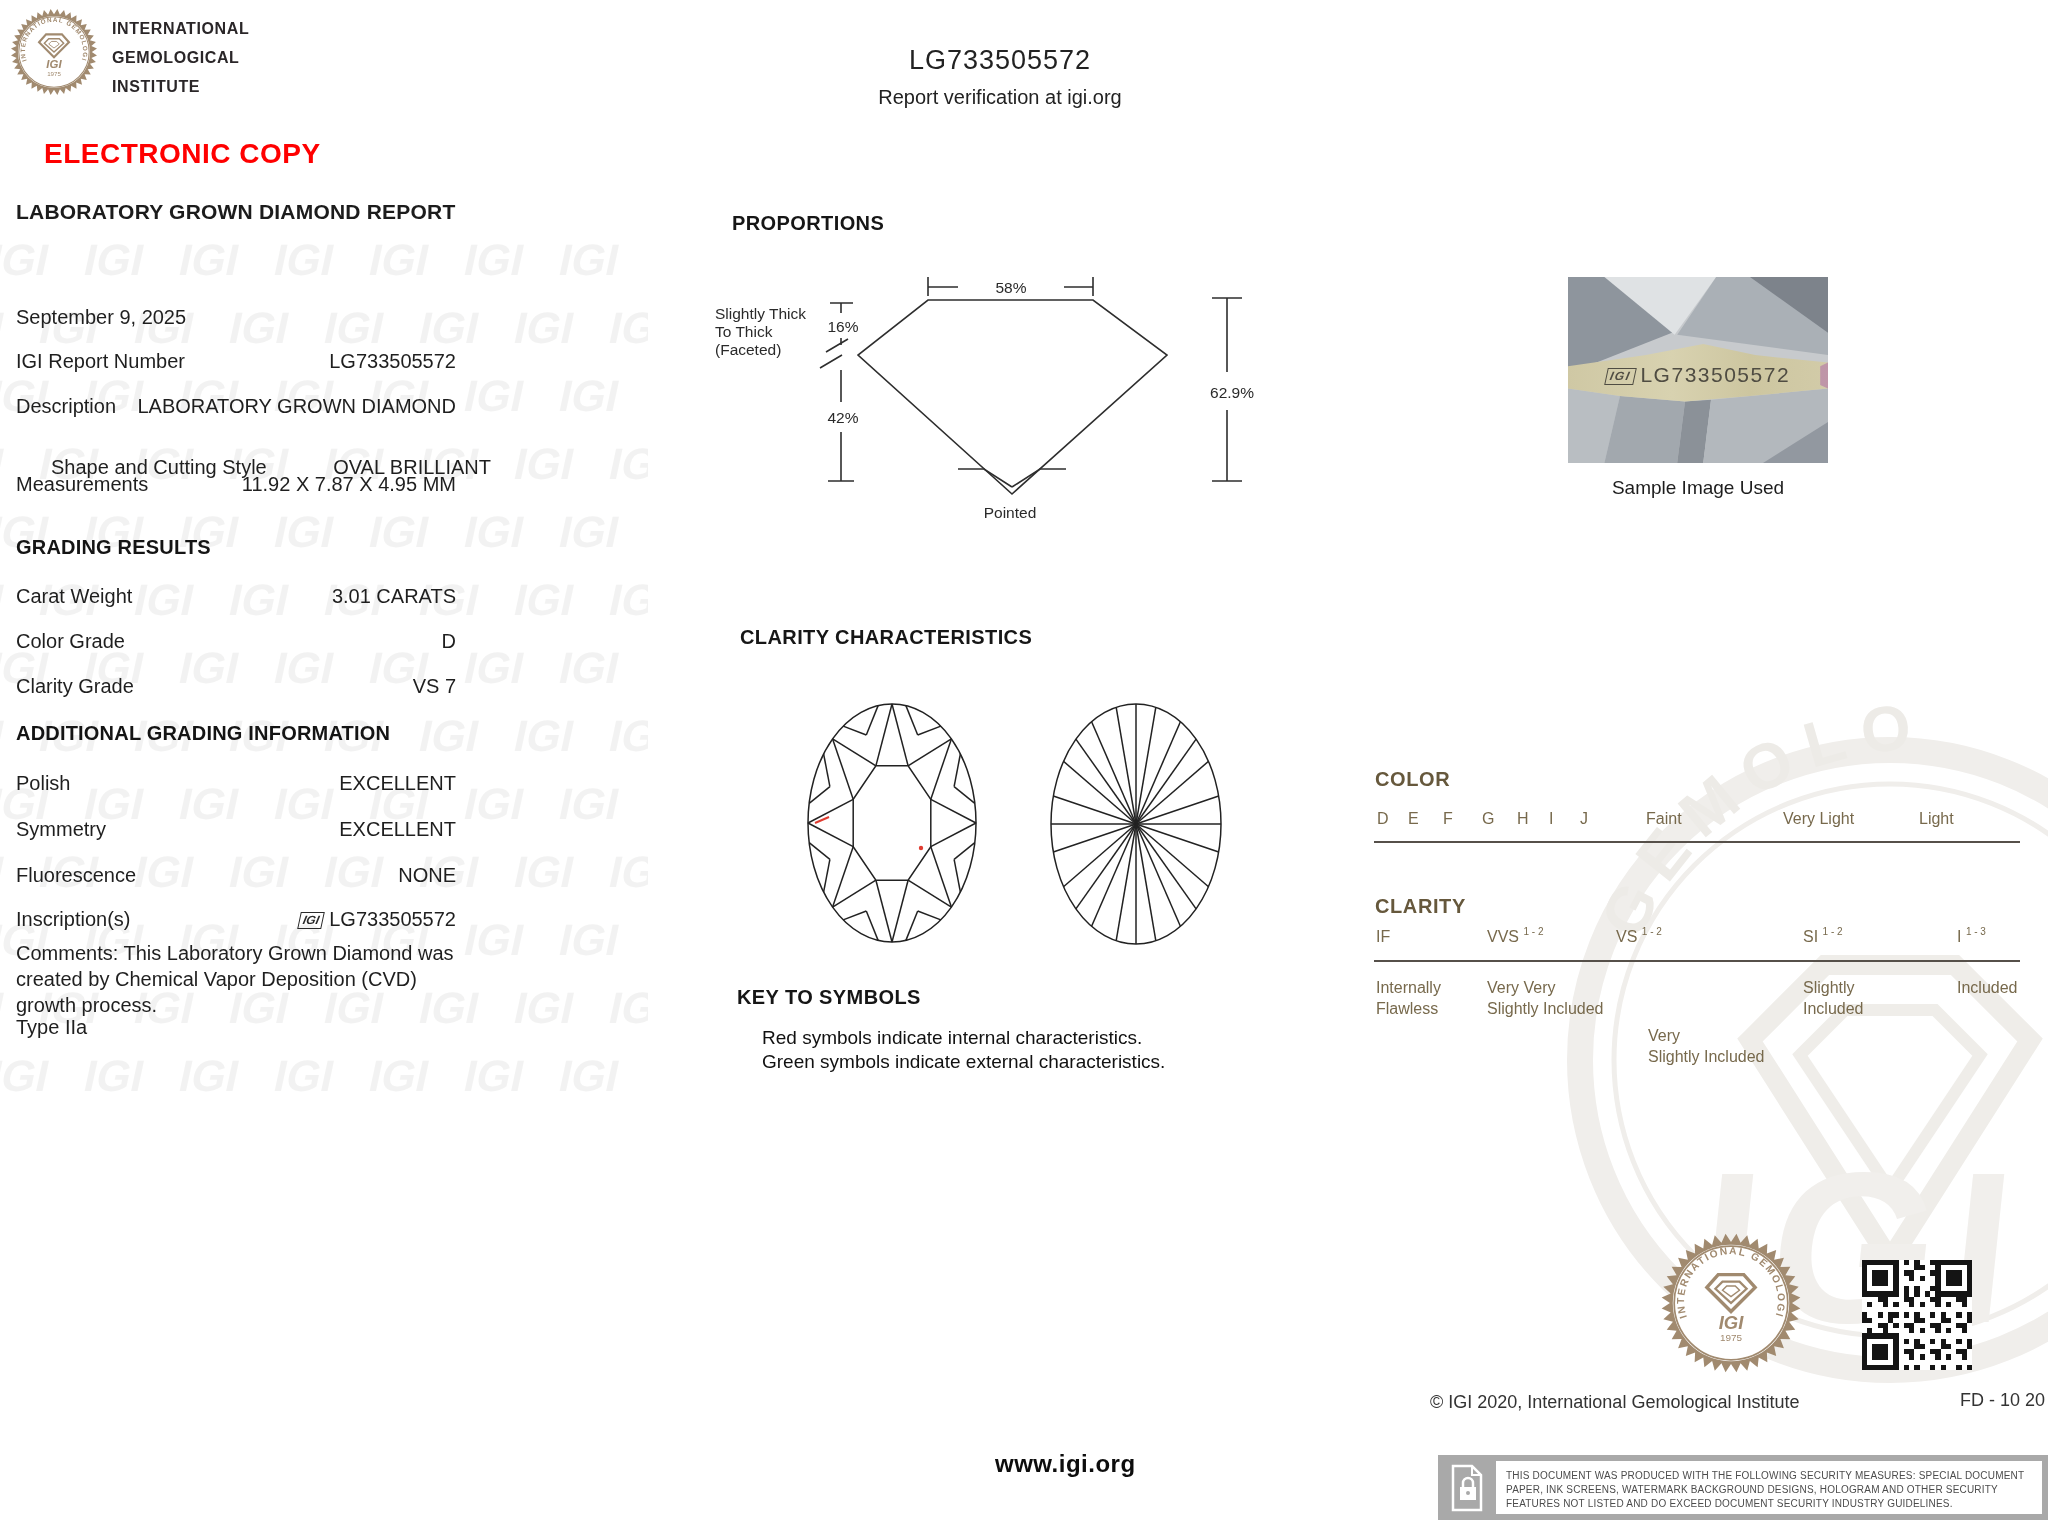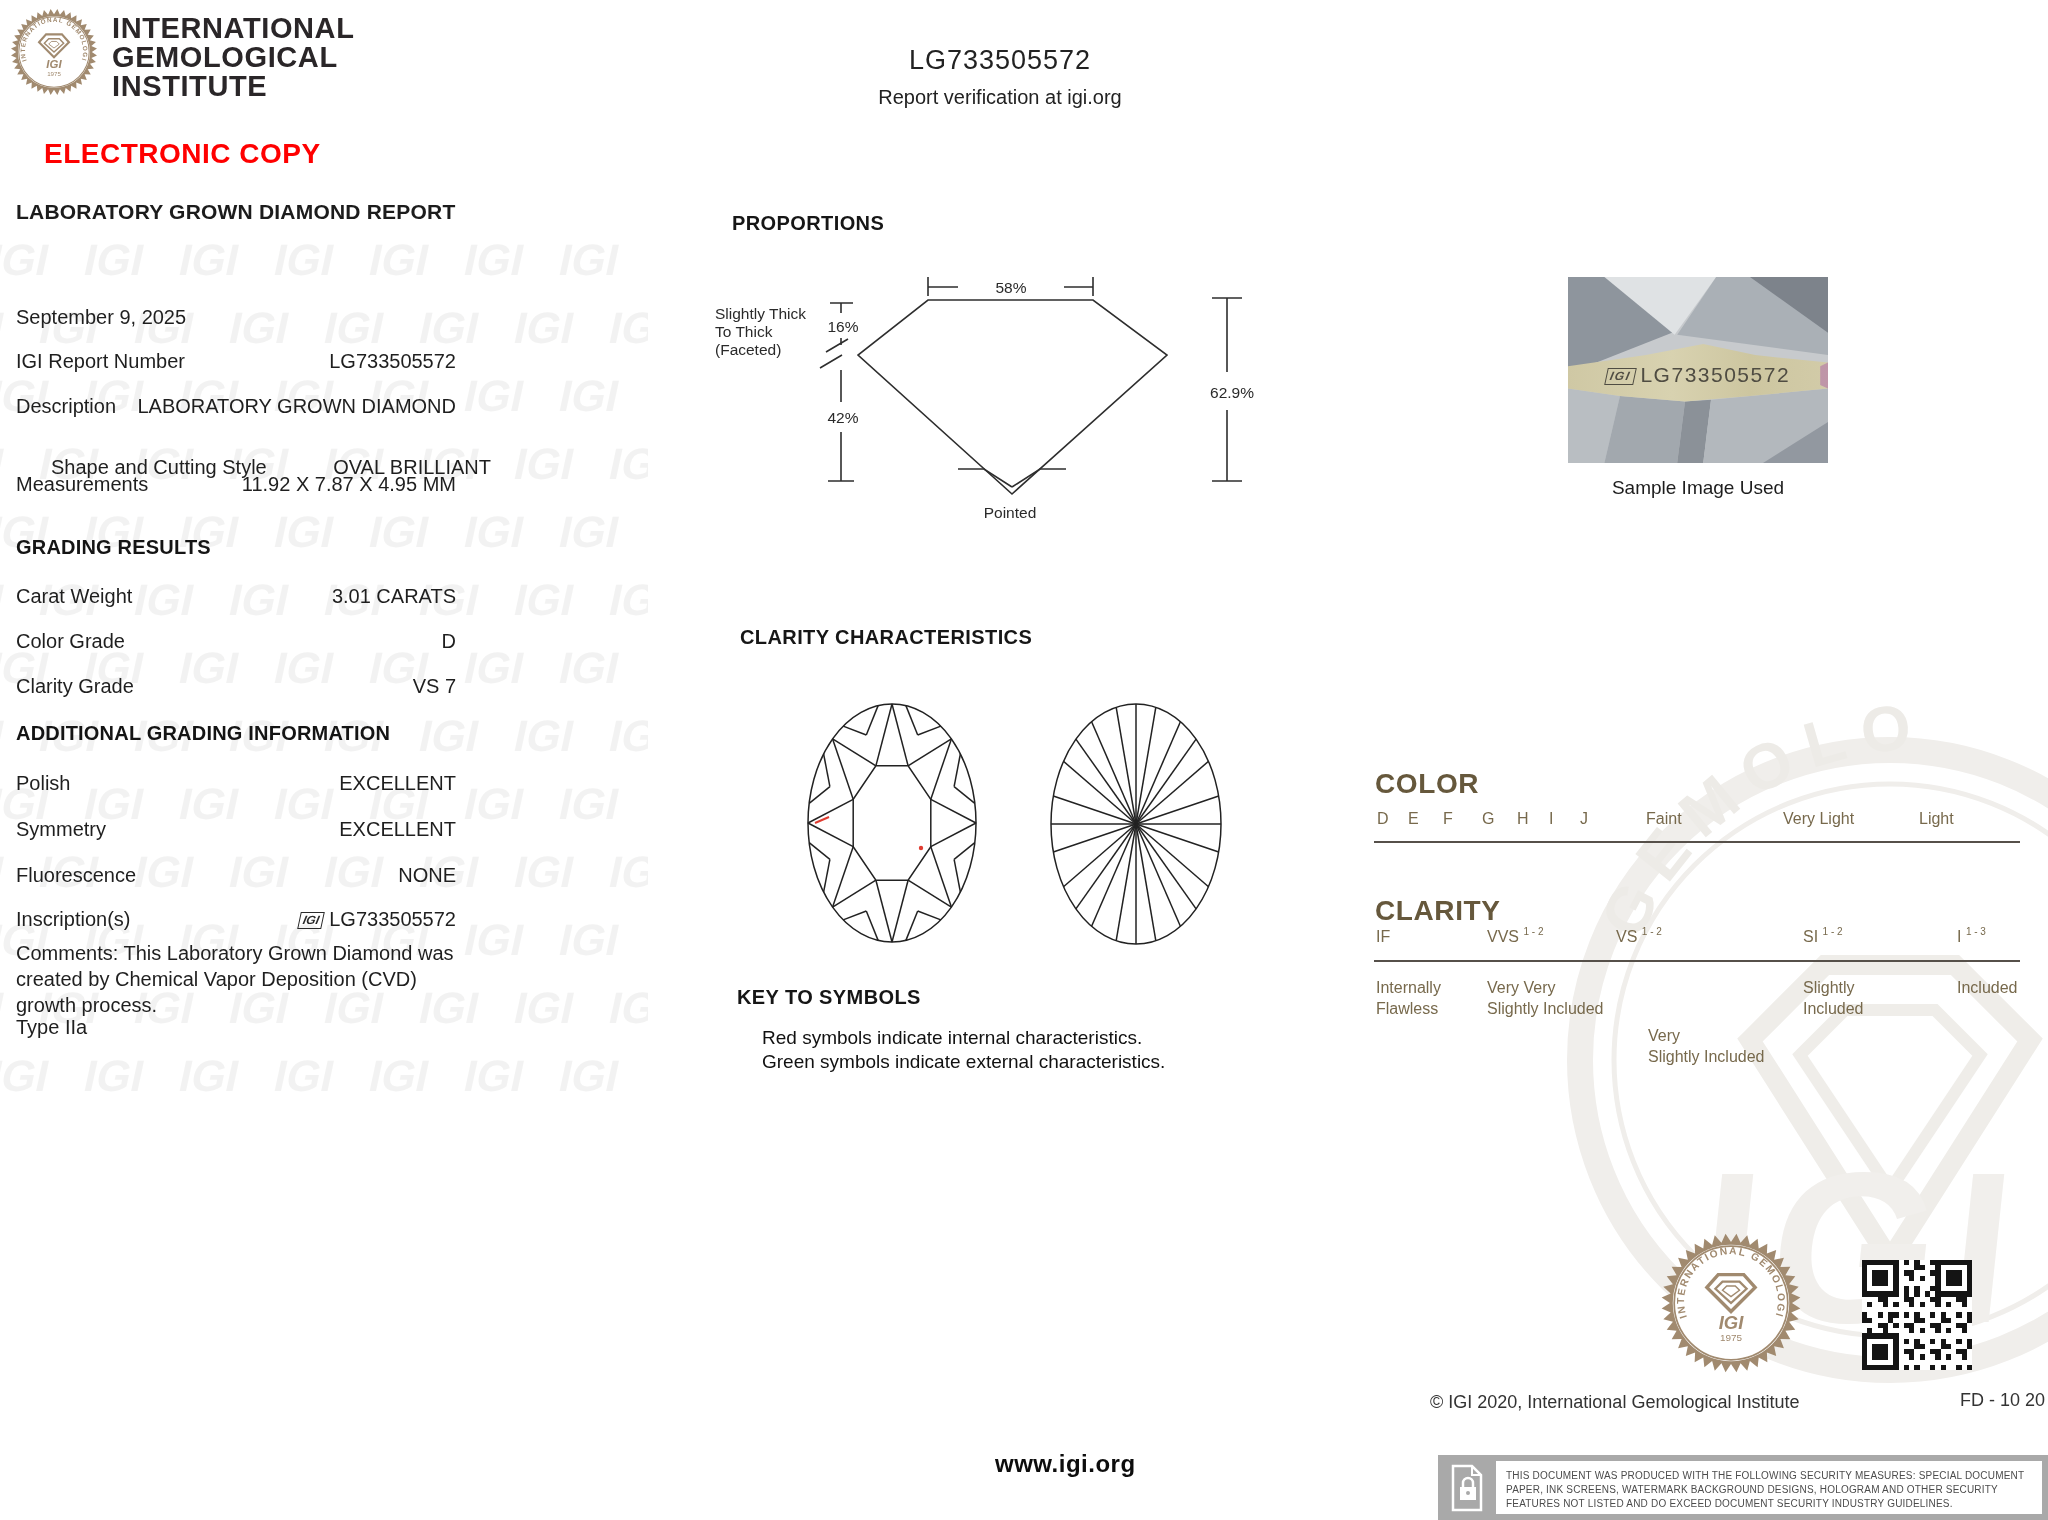--- a/index.html
+++ b/index.html
@@ -1,20 +1,20 @@
 <!DOCTYPE html>
 <html><head>
 <meta charset="utf-8">
 <style>
   html,body{margin:0;padding:0;background:#ffffff;}
   .page{position:relative;width:2048px;height:1520px;background:#fff;overflow:hidden;
         font-family:"Liberation Sans",sans-serif;color:#242424;}
   .abs{position:absolute;}
   
-  .org-name{font-size:29px;font-weight:bold;line-height:29px;letter-spacing:0.6px;color:#29252} 
+  .org-name{font-size:16px;font-weight:bold;line-height:29px;letter-spacing:0.6px;color:#29252} 
   .org-name div{color:#2a2628;}
   .electronic{font-size:28px;font-weight:bold;color:#ff0000;letter-spacing:0.5px;}
   .report-title{font-size:21px;font-weight:bold;letter-spacing:0.2px;color:#1c1c1c;}
   .top-number{font-size:27px;letter-spacing:1px;text-align:center;color:#222;}
   .top-verif{font-size:20px;text-align:center;color:#222;}
   
   .row{position:absolute;left:16px;width:440px;font-size:20px;color:#1f1f1f;}
   .row .val{position:absolute;right:0;top:0;white-space:nowrap;text-align:right;}
   .sect{position:absolute;left:16px;font-size:20px;font-weight:bold;color:#141414;letter-spacing:0.2px;}
   .comments{position:absolute;left:16px;width:452px;font-size:20px;line-height:26px;color:#1f1f1f;}
@@ -26,21 +26,21 @@
   .key-lines{font-size:19px;line-height:24px;color:#111;}
   svg text{font-family:"Liberation Sans",sans-serif;}
   
   .sample{position:absolute;left:1568px;top:277px;width:260px;height:186px;background:#c7cacd;overflow:hidden;}
   .sample .f{position:absolute;inset:0;}
   .caption{font-size:19px;color:#1d1d1d;text-align:center;}
   .band-text{position:absolute;left:0;right:0;top:46%;text-align:center;font-size:21px;
              letter-spacing:1.5px;color:#4f4c42;}
   .band-text .igi-glyph{border-color:#4f4c42;color:#4f4c42;}
   
-  .scale-h{font-size:28px;font-weight:bold;color:#66583c;letter-spacing:0.6px;}
+  .scale-h{font-size:20px;font-weight:bold;color:#66583c;letter-spacing:0.6px;}
   .scale-item{position:absolute;font-size:16px;color:#77694c;white-space:nowrap;}
   .scale-item sup{font-size:10px;vertical-align:7px;letter-spacing:0;}
   .scale-line{position:absolute;height:2px;background:#56504a;width:646px;left:1374px;}
   .scale-lbl{position:absolute;font-size:16px;line-height:21px;color:#77694c;white-space:pre-line;}
   
   .copyright{font-size:18px;color:#333;}
   .formcode{font-size:18px;color:#333;text-align:right;}
   .website{font-size:24px;font-weight:bold;color:#0d0d0d;letter-spacing:0.5px;}
   .security{position:absolute;left:1438px;top:1455px;width:610px;height:65px;background:#a9a9a9;}
   .security .txt{position:absolute;left:58px;top:6px;right:6px;bottom:6px;background:#ffffff;

